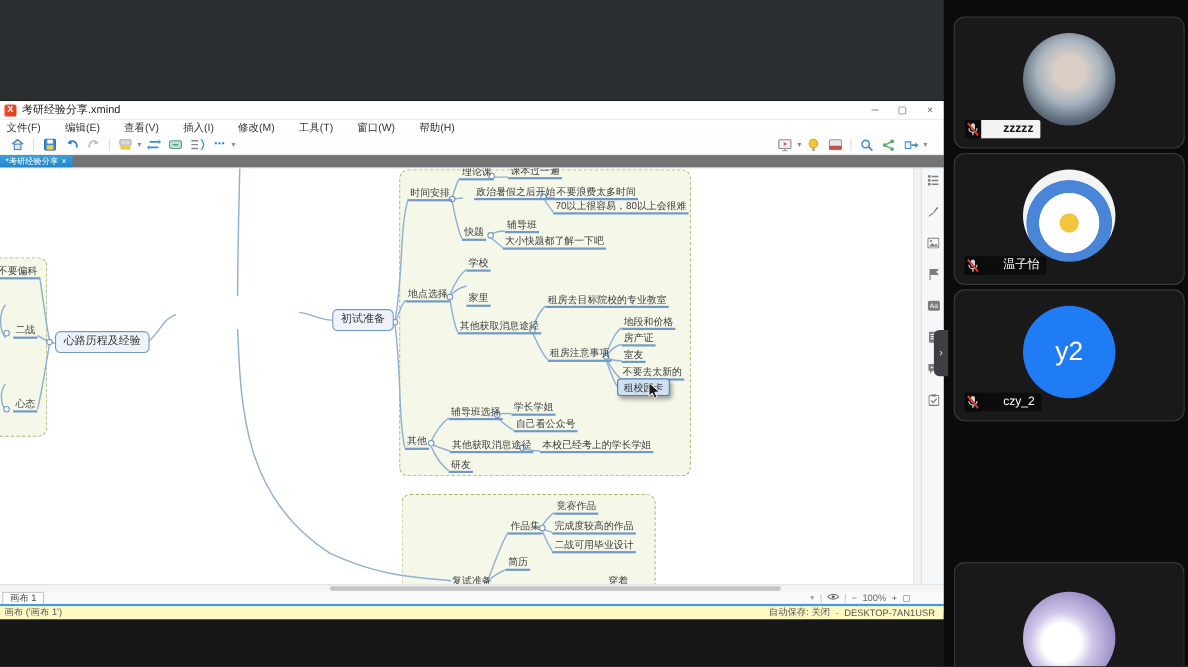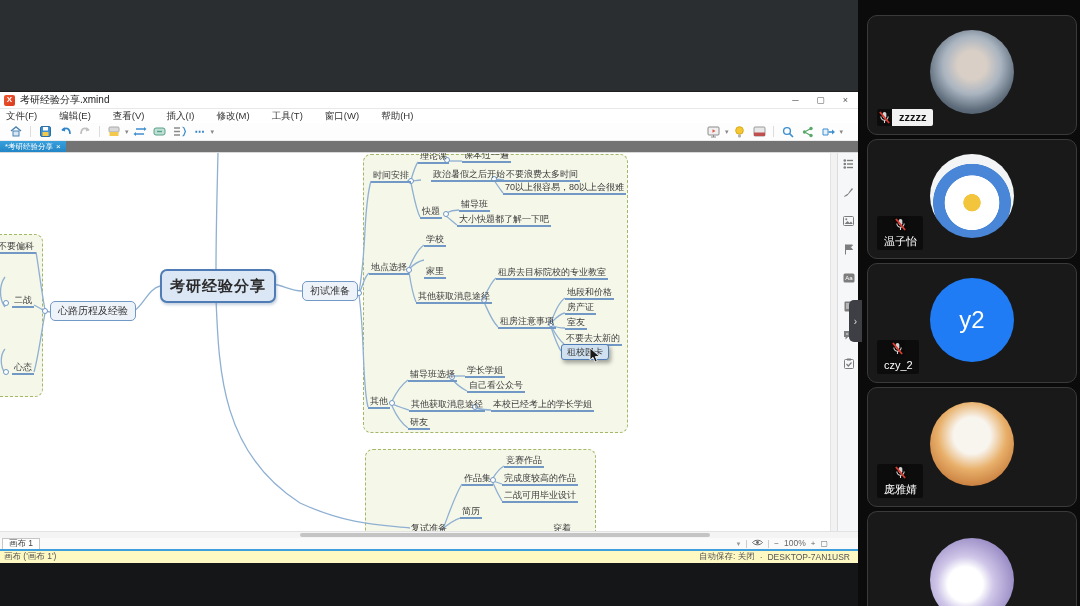--- a/index.html
+++ b/index.html
@@ -63,22 +63,22 @@
   .statusbar{height:12px;background:#fef9c3;border-top:2px solid #3f9fdc;display:flex;align-items:center;
     font-size:8.5px;color:#555;padding:0 4px;}
   .status-right{margin-left:auto;display:flex;align-items:center;gap:5px;padding-right:4px;}
   
   .panel{position:absolute;left:858px;top:0;width:222px;height:606px;background:#0b0b0c;}
   .tile{position:absolute;left:9px;width:208px;height:118px;background:#191919;border:1px solid #3a3a3a;border-radius:10px;}
   .avatar{position:absolute;left:50%;top:14px;transform:translateX(-50%);width:84px;height:84px;border-radius:50%;}
   .avatar.text-av{display:flex;align-items:center;justify-content:center;color:#fff;font-size:24px;}
   .chip{position:absolute;left:9px;bottom:8px;display:flex;align-items:center;border-radius:2px;overflow:hidden;}
   .chip .mic{background:rgba(10,10,10,.85);padding:2px 2px;display:flex;align-items:center;}
-  .chip .nm{font-size:11px;line-height:1;padding:3px 6px 3px 7px;}
-  .chip.dark{background:rgba(10,10,10,.85);color:#fff;flex-direction:column;}
+  .chip .nm{font-size:11px;line-height:1;padding:3px 6px 3px 20px;}
+  .chip.dark{background:rgba(10,10,10,.85);color:#fff;}
   .chip.light .nm{background:#f2f2f2;color:#111;font-weight:bold;}
   .handle{position:absolute;left:849px;top:300px;width:13px;height:42px;background:#3d3f44;
     border-radius:5px 0 0 5px;color:#dcdcdc;font-size:10px;display:flex;align-items:center;justify-content:center;z-index:30;}
 </style>
 </head>
 <body>
 
 <div class="screen">
   <div class="top-strip"></div>
   <div class="bottom-strip"></div>
@@ -284,21 +284,20 @@
               <circle cx="409" cy="117" r="2.5"></circle>
             <circle cx="484" cy="147" r="2.5"></circle>
               <circle cx="551" cy="171" r="2.5"></circle>
               <circle cx="392" cy="250" r="2.5"></circle>
             <circle cx="452" cy="224" r="2.5"></circle>
               <circle cx="475" cy="254" r="2.5"></circle>
               <circle cx="493" cy="327" r="2.5"></circle>
           </g>
         </svg>
 
-        <div class="central">考研经验分享</div>
         <div class="tbox" style="left:50px;top:148px;">心路历程及经验</div>
         <div class="tbox" style="left:302px;top:128px;">初试准备</div>
 
         <span class="ul" style="left:-4px;top:88px;">不要偏科</span>
         <span class="ul" style="left:12px;top:142px;">二战</span>
         <span class="ul" style="left:12px;top:209px;">心态</span>
         <span class="ul" style="left:371px;top:17px;">时间安排</span>
         <span class="ul" style="left:418px;top:-2px;">理论课</span>
         <span class="ul" style="left:462px;top:-3px;">课本过一遍</span>
         <span class="ul" style="left:431px;top:16px;">政治暑假之后开始</span>
@@ -470,34 +469,20 @@
               <rect x="4" y="1" width="4" height="7" rx="2" fill="#d6d6d6"></rect>
               <path d="M2 6 a4 4 0 0 0 8 0" stroke="#d6d6d6" fill="none" stroke-width="1.2"></path>
               <line x1="6" y1="10" x2="6" y2="13" stroke="#d6d6d6" stroke-width="1.2"></line>
               <line x1="1" y1="1" x2="11" y2="13" stroke="#e03a2f" stroke-width="2"></line>
             </svg>
           </span>
         <span class="nm">czy_2</span>
       </div>
     </div>
 
-    <div class="tile" style="top:387px;">
-      <div class="avatar" style="background:radial-gradient(circle at 50% 40%, #f8f4ee 0 28%, #e8b06a 52%, #c97f3f 78%, #8a5a2e 100%);"></div>
-      <div class="chip dark">
-        <span class="mic">
-            <svg width="11" height="13" viewBox="0 0 12 14">
-              <rect x="4" y="1" width="4" height="7" rx="2" fill="#d6d6d6"></rect>
-              <path d="M2 6 a4 4 0 0 0 8 0" stroke="#d6d6d6" fill="none" stroke-width="1.2"></path>
-              <line x1="6" y1="10" x2="6" y2="13" stroke="#d6d6d6" stroke-width="1.2"></line>
-              <line x1="1" y1="1" x2="11" y2="13" stroke="#e03a2f" stroke-width="2"></line>
-            </svg>
-          </span>
-        <span class="nm">庞雅婧</span>
-      </div>
-    </div>
 
     <div class="tile" style="top:511px;height:95px;border-bottom:none;border-radius:10px 10px 0 0;">
       <div class="avatar" style="top:26px;background:radial-gradient(circle at 42% 55%, #ffffff 0 26%, #cfc6e8 42%, #9d8fc7 72%, #7e6fae 100%);"></div>
     </div>
   </div>
 
   <div class="handle">›</div>
 </div>
 
 </body></html>

